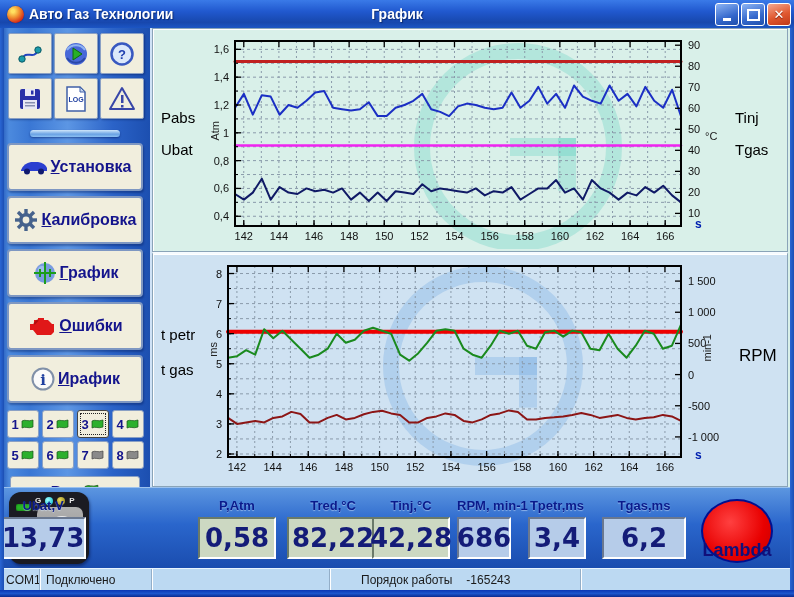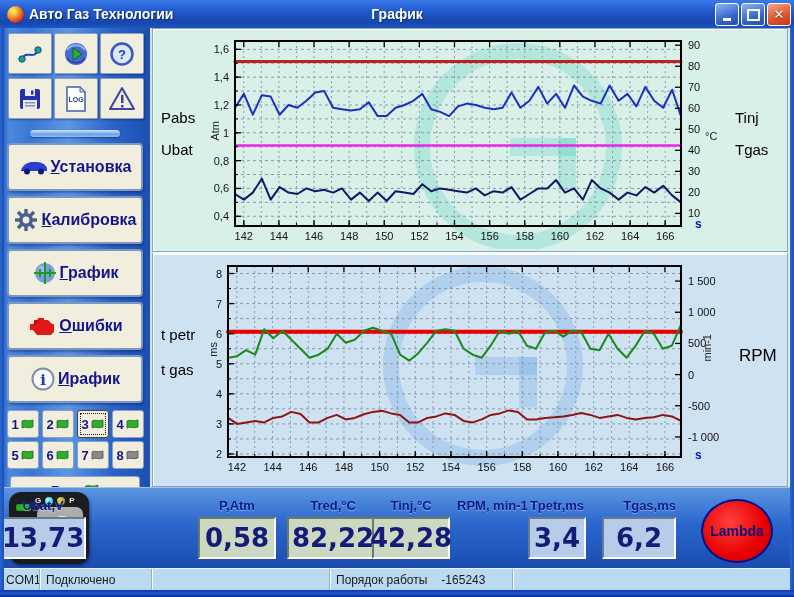--- a/index.html
+++ b/index.html
@@ -73,33 +73,33 @@
   .readout .rlabel{color:#0a1a8c;font-weight:bold;font-size:13px;white-space:nowrap;margin-bottom:4px;text-shadow:0 1px 1px rgba(220,235,255,.5);}
   .rbox{height:38px;border:2px solid;border-color:#6a7a6a #ffffff #ffffff #6a7a6a;background:#ccd8c2;
     display:flex;align-items:center;justify-content:center;font-weight:bold;font-size:26px;color:#141c78;font-family:"DejaVu Sans",sans-serif;}
   .readout.blue .rbox{background:#b6cce9;border-color:#6a7890 #ffffff #ffffff #6a7890;}
   .readout:nth-of-type(1){left:119px;width:68px;}
   .readout:nth-of-type(2){left:198px;width:78px;}
   .readout:nth-of-type(3){left:287px;width:92px;}
   .readout:nth-of-type(4){left:372px;width:78px;}
   .readout:nth-of-type(5){left:457px;width:54px;}
   .readout:nth-of-type(6){left:528px;width:58px;}
-  .readout:nth-of-type(7){left:602px;width:74px;text-align:right;}
+  .readout:nth-of-type(7){left:602px;width:84px;}
   .lambda{position:absolute;left:701px;top:11px;width:68px;height:60px;border-radius:50%;
     background:radial-gradient(circle at 40% 35%,#ff4040,#e80000 60%,#c40000);border:2px solid #001090;
-    display:flex;align-items:center;justify-content:center;color:#10107a;font-weight:bold;font-size:14px;}
+    display:flex;align-items:flex-end;justify-content:center;color:#10107a;font-weight:bold;font-size:18px;}
 
   
   .statusbar{position:absolute;left:0;top:568px;width:794px;height:22px;background:#bcd9f2;border-top:1px solid #e8f4fe;
     display:flex;font-size:12px;color:#1a1a1a;}
   .sbpan{border-right:1px solid #93aec8;box-shadow:1px 0 0 #ffffff;display:flex;align-items:center;padding:0 6px;box-sizing:border-box;white-space:nowrap;overflow:hidden;}
   .sb1{width:40px;}
   .sb2{width:112px;}
   .sb3{width:178px;}
-  .sb4{width:183px;gap:14px;}
+  .sb4{width:226px;gap:14px;margin-left:25px;}
   .sb5{flex:1;border-right:none;}
   .bottom-border{position:absolute;left:0;top:590px;width:794px;height:7px;background:linear-gradient(180deg,#0a36b4,#1c55cc 50%,#0a2a90);}
   
   .side-l,.side-r{position:absolute;top:28px;bottom:7px;width:4px;background:linear-gradient(90deg,#2a66d4,#1c4fb4);z-index:5;}
   .side-l{left:0;} .side-r{right:0;}
 </style>
 </head>
 <body>
 
 <div class="win">
@@ -633,20 +633,21 @@
     <div class="readout sage">
       <div class="rlabel">Tred,°C</div>
       <div class="rbox">82,22</div>
     </div>
     <div class="readout sage">
       <div class="rlabel">Tinj,°C</div>
       <div class="rbox">42,28</div>
     </div>
     <div class="readout blue">
       <div class="rlabel">RPM, min-1</div>
+      <div class="rbox">686</div>
     </div>
     <div class="readout blue">
       <div class="rlabel">Tpetr,ms</div>
       <div class="rbox">3,4</div>
     </div>
     <div class="readout blue">
       <div class="rlabel">Tgas,ms</div>
       <div class="rbox">6,2</div>
     </div>
     <div class="readout blue">

